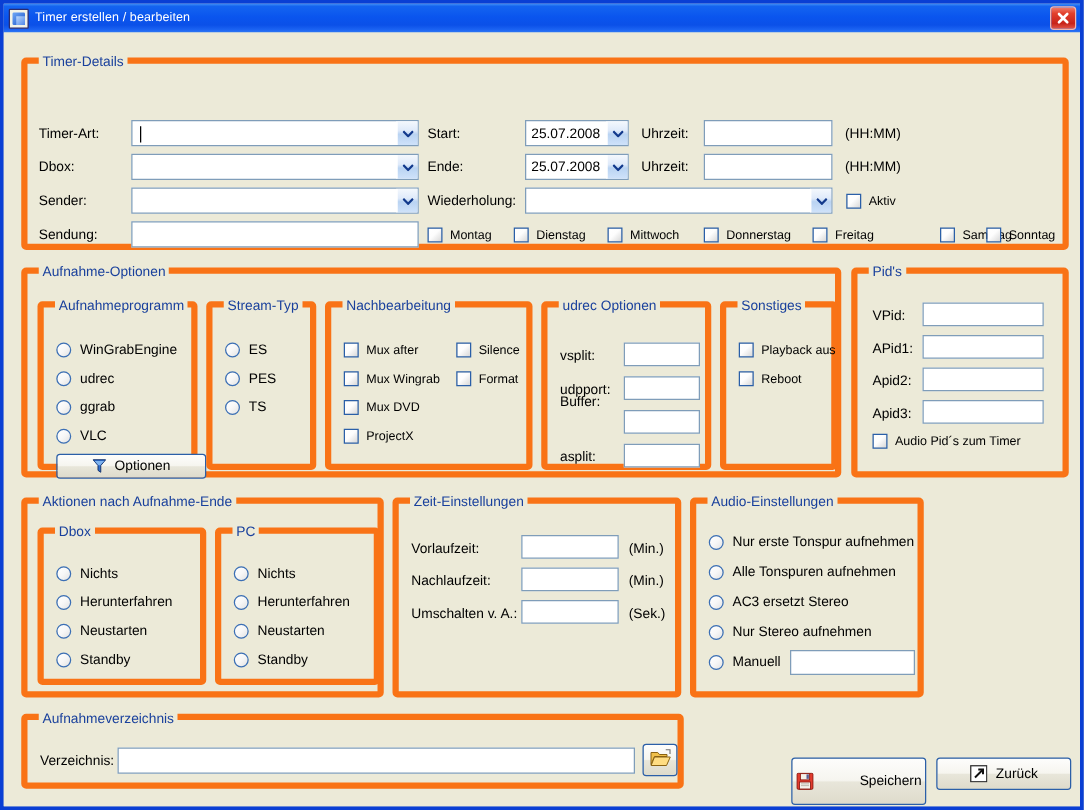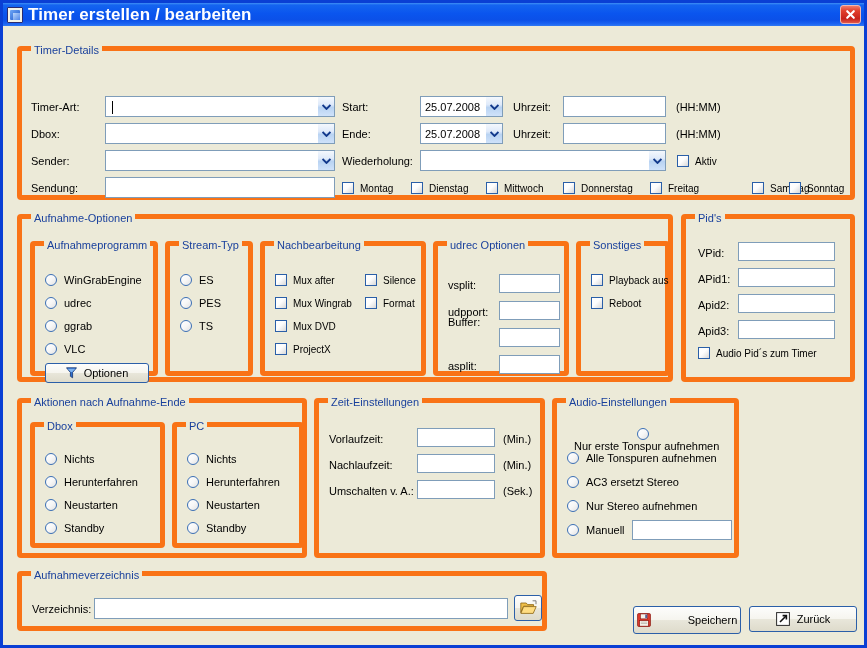--- a/index.html
+++ b/index.html
@@ -29,21 +29,21 @@
   .title-icon:before{
     content:"";position:absolute;left:2px;top:2px;width:10px;height:10px;
     background:linear-gradient(135deg,#6fa8f7,#1d55c8);
     border-radius:1px;
   }
   .title-icon:after{
     content:"";position:absolute;left:5px;top:5px;width:7px;height:7px;
     background:linear-gradient(135deg,#bcd8fb,#4f86e8);
   }
   .title-text{
-    color:#ffffff;font-weight:bold;font-size:17px;
+    color:#ffffff;font-weight:normal;font-size:10px;
     letter-spacing:0.1px;white-space:nowrap;
   }
   .close-btn{
     position:absolute;right:3px;top:2px;width:21px;height:19px;
     background:linear-gradient(to bottom,#f07c6a 0%,#e2402c 28%,#c8231a 75%,#e0574a 100%);
     border:1px solid #f3b7ae;border-radius:3px;
     box-sizing:border-box;
     display:flex;align-items:center;justify-content:center;
     cursor:pointer;
   }
@@ -259,21 +259,21 @@
           <span class="rblabel">udrec</span>
         </div>
         <div class="rbrow" style="left:10px;top:74px;">
           <span class="rbbox"></span>
           <span class="rblabel">ggrab</span>
         </div>
         <div class="rbrow" style="left:10px;top:97px;">
           <span class="rbbox"></span>
           <span class="rblabel">VLC</span>
         </div>
-        <div class="btn btn-opt" style="left:10px;top:117px;width:104px;height:20px;">
+        <div class="btn btn-opt" style="left:10px;top:117px;width:120px;height:20px;">
           <span class="bico">
             <svg width="11" height="12" viewBox="0 0 11 12">
               <path d="M0.5 0.8 H10.5 L6.6 5.4 V10.8 L4.4 9.3 V5.4 Z" fill="#2f6fd0" stroke="#17356e" stroke-width="0.8"></path>
               <path d="M1.6 1.7 H9.4 L6.2 5.1 H4.8 Z" fill="#7fb3ef"></path>
             </svg>
           </span>
           <span>Optionen</span>
         </div>
       </div>
 
@@ -416,21 +416,21 @@
       <input class="tin" style="left: 98px; top: 51px; width: 78px; height: 19px;" value="">
       <div class="lbl" style="left:184px;top:56px;">(Min.)</div>
 
       <div class="lbl" style="left:10px;top:82px;">Umschalten v. A.:</div>
       <input class="tin" style="left: 98px; top: 77px; width: 78px; height: 19px;" value="">
       <div class="lbl" style="left:184px;top:82px;">(Sek.)</div>
     </div>
 
     <div class="gb" style="left:549px;top:372px;width:187px;height:160px;">
       <div class="gb-title">Audio-Einstellungen</div>
-      <div class="rbrow" style="left:10px;top:25px;flex-direction:column;">
+      <div class="rbrow" style="left:10px;top:25px;">
         <span class="rbbox"></span>
         <span class="rblabel">Nur erste Tonspur aufnehmen</span>
       </div>
       <div class="rbrow" style="left:10px;top:49px;">
         <span class="rbbox"></span>
         <span class="rblabel">Alle Tonspuren aufnehmen</span>
       </div>
       <div class="rbrow" style="left:10px;top:73px;">
         <span class="rbbox"></span>
         <span class="rblabel">AC3 ersetzt Stereo</span>
@@ -454,21 +454,21 @@
         <span>
           <svg width="17" height="15" viewBox="0 0 17 15">
             <path d="M0.8 3 H6.2 L7.6 4.6 H13.6 V6.2 H3.6 L0.8 12.6 Z" fill="#f0c04a" stroke="#8a6312" stroke-width="0.8"></path>
             <path d="M3.6 6.6 H16.2 L13.2 13.4 H0.9 Z" fill="#ffdd82" stroke="#8a6312" stroke-width="0.8"></path>
             <path d="M12.6 0.8 L16 0.8 L16 4.2" fill="none" stroke="#6f6f6f" stroke-width="0.9"></path>
           </svg>
         </span>
       </div>
     </div>
 
-    <div class="btn" style="left:630px;top:580px;width:108px;height:28px;gap:30px;">
+    <div class="btn" style="left:630px;top:580px;width:108px;height:38px;gap:30px;">
       <span class="bico">
         <svg width="14" height="14" viewBox="0 0 14 14">
           <rect x="0.6" y="0.6" width="12.8" height="12.8" rx="1" fill="#e23c2e" stroke="#8c1a12" stroke-width="0.8"></rect>
           <rect x="3.3" y="0.9" width="7.4" height="5" fill="#f5f2ea" stroke="#8c1a12" stroke-width="0.7"></rect>
           <rect x="8.2" y="1.5" width="1.9" height="3.6" fill="#5a5f93"></rect>
           <rect x="2.6" y="7.6" width="8.8" height="5.6" fill="#f5f2ea" stroke="#8c1a12" stroke-width="0.7"></rect>
           <path d="M3.8 9.1 H10.2 M3.8 10.5 H10.2" stroke="#b4b0a4" stroke-width="0.7"></path>
         </svg>
       </span>
       <span>Speichern</span>

